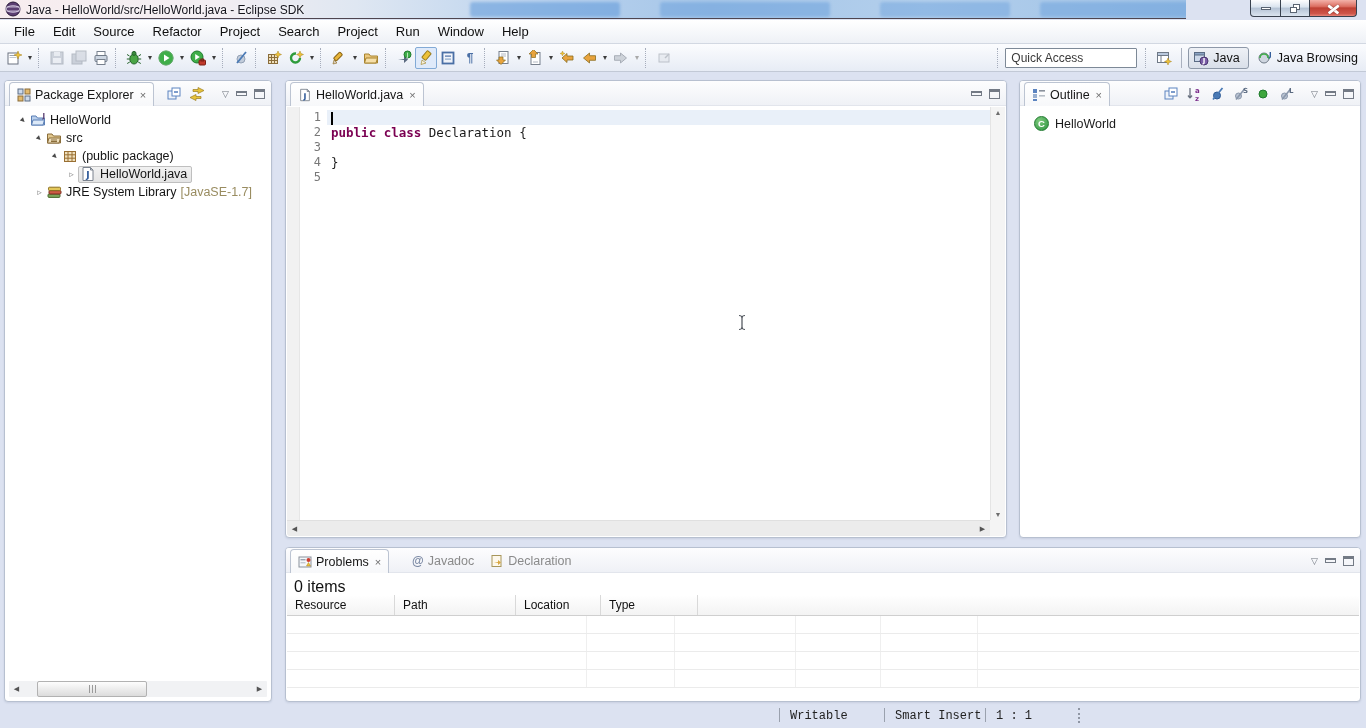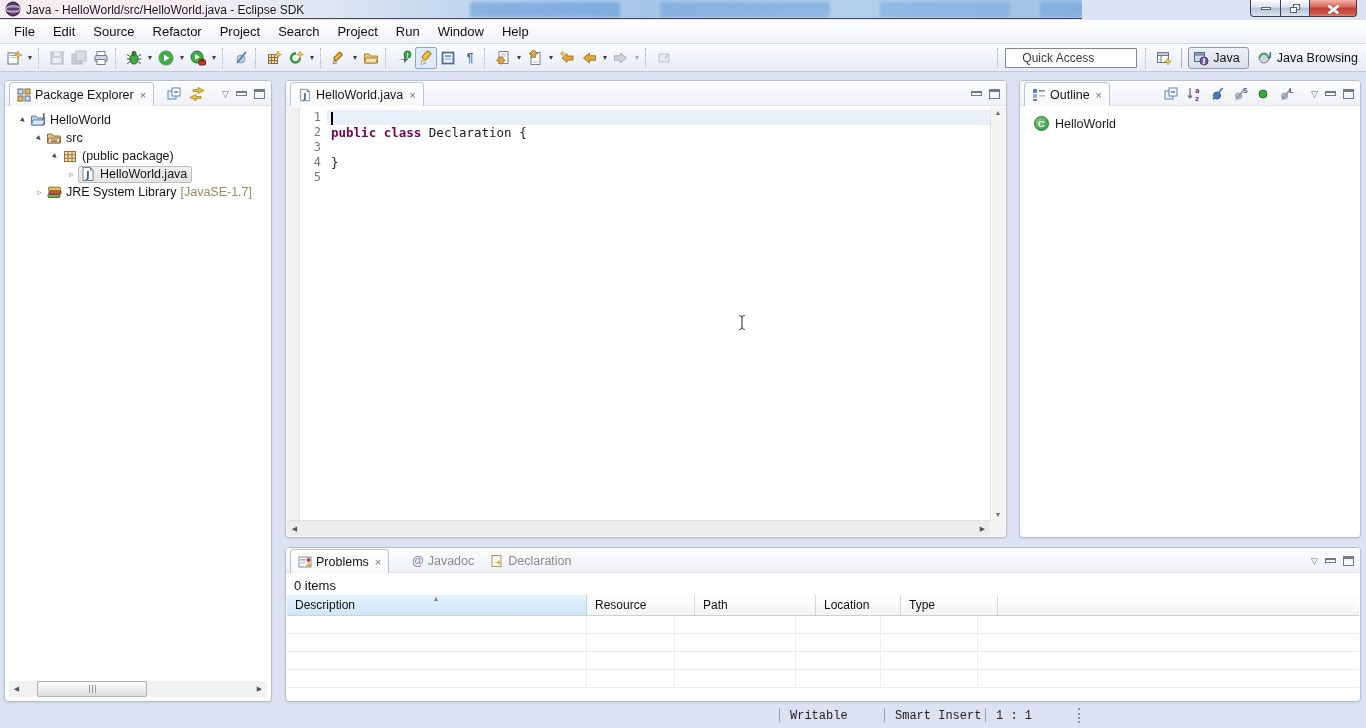--- a/index.html
+++ b/index.html
@@ -1,20 +1,20 @@
 <!DOCTYPE html>
 <html><head>
 <meta charset="utf-8">
 <style>
   *{box-sizing:border-box;margin:0;padding:0;}
   html,body{width:1366px;height:728px;overflow:hidden;}
   body{position:relative;font-family:"Liberation Sans",sans-serif;background:#dce2f1;font-size:12px;color:#1a1a1a;}
 
   
-  .titlebar{position:absolute;left:0;top:0;width:1082px;height:19px;overflow:hidden;
+  .titlebar{position:absolute;left:0;top:0;width:1186px;height:19px;overflow:hidden;
     background:linear-gradient(90deg,#f7edef 0%,#f3eef2 18%,#dfe7f2 30%,#b9d2ee 46%,#a6c6e8 60%,#b3cfec 78%,#9fc2e6 100%);
     border-bottom:1px solid #4e4550;}
   .blob{position:absolute;top:2px;height:15px;border-radius:3px;background:rgba(92,151,216,.55);filter:blur(1.5px);}
   .titlebar .app-icon{position:absolute;left:5px;top:1px;width:16px;height:16px;}
   .titlebar .title{position:absolute;left:26px;top:3px;font-size:12px;color:#14141c;white-space:nowrap;text-shadow:0 0 3px #fff;}
   .win-controls{position:absolute;right:9px;top:0;display:flex;z-index:5;}
   .wbtn{height:17px;border:1px solid #39414e;border-top:none;display:flex;align-items:center;justify-content:center;}
   .wbtn.glass{background:linear-gradient(#fdfdfe,#d9e3ee 45%,#b4c2d4 50%,#dbe4ef);}
   .wbtn.min{width:31px;border-radius:0 0 0 4px;}
   .wbtn.res{width:29px;border-left:none;}
@@ -38,21 +38,21 @@
   
   .toolbar{position:absolute;left:0;top:44px;width:1366px;height:28px;display:flex;align-items:center;padding:0 8px 0 3px;
     background:linear-gradient(#fbfcfe,#e7ecf5);border-bottom:1px solid #c2c9d6;}
   .tbtn{width:22px;height:22px;display:flex;align-items:center;justify-content:center;border-radius:2px;flex:none;}
   .tbtn.pressed{background:#dfeafa;border:1px solid #82aad6;}
   .dd{width:10px;font-size:8px;color:#3c3c3c;text-align:center;flex:none;}
   .dd.dis{color:#a9a9a9;}
   .tsep{width:4px;height:20px;border-left:1px dotted #a6adbc;margin:0 4px 0 3px;flex:none;}
   .tspacer{flex:1;}
   .quick-access{width:132px;height:20px;border:1px solid #7d8997;border-radius:1px;font-family:"Liberation Sans",sans-serif;
-    font-size:12px;padding:0 16px;color:#222;background:#fff;}
+    font-size:12px;padding:0 5px;color:#222;background:#fff;}
   .quick-access::placeholder{color:#3a3a3a;opacity:1;}
   .vbar{width:1px;height:20px;background:#aab1bf;margin:0 6px;flex:none;}
   .persp-btn{display:flex;align-items:center;gap:4px;height:22px;padding:0 8px 0 4px;border:1px solid #8d98a8;border-radius:3px;
     background:linear-gradient(#eef1f6,#d9dfe9);font-size:12.5px;color:#111;}
   .persp-plain{display:flex;align-items:center;gap:4px;font-size:12.5px;color:#111;margin-left:8px;}
 
   
   .panel{position:absolute;background:#fff;border:1px solid #b7c0d0;border-radius:4px;box-shadow:0 1px 2px rgba(60,70,110,.12);}
   .phead{position:relative;height:25px;background:linear-gradient(#fdfdfe,#eff1f6);border-bottom:1px solid #e2e5ec;border-radius:3px 3px 0 0;}
   .vtab{position:absolute;left:4px;top:1px;height:24px;display:flex;align-items:center;gap:4px;padding:0 7px;
@@ -96,21 +96,21 @@
   .ed-vsb .dn{position:absolute;bottom:2px;left:0;width:14px;text-align:center;font-size:7px;color:#6e6e6e;}
   .ed-hsb{position:absolute;left:0;right:15px;bottom:0;height:16px;background:#ececec;border-top:1px solid #e0e0e0;display:flex;align-items:center;justify-content:space-between;}
   .ed-corner{position:absolute;right:0;bottom:0;width:15px;height:16px;background:#f4f4f4;}
 
   
   .ol-item{display:flex;align-items:center;gap:6px;padding:10px 0 0 14px;font-size:12.5px;}
   .cls-ico{width:15px;height:15px;border-radius:50%;background:radial-gradient(circle at 35% 30%,#7cc97c,#2e9440);border:1px solid #1f7a2e;
     color:#fff;font-size:9.5px;font-weight:bold;display:flex;align-items:center;justify-content:center;}
 
   
-  .summary{position:absolute;left:8px;top:30px;font-size:13px;color:#111;}
+  .summary{position:absolute;left:8px;top:30px;font-size:16px;color:#111;}
   .ptable{position:absolute;left:1px;right:1px;top:47px;bottom:1px;background:#fff;border-radius:0 0 3px 3px;overflow:hidden;}
   .phrow{display:flex;height:21px;border-bottom:1px solid #cfcfcf;}
   .pcell{border-right:1px solid #d9d9d9;background:linear-gradient(#ffffff,#f3f3f3);font-size:12px;color:#111;
     display:flex;align-items:center;padding-left:8px;position:relative;flex:none;}
   .pcell.sorted{background:linear-gradient(#e6f2fc,#cfe7f9);border-right:1px solid #bcd6ec;}
   .pcell.sorted .sortarrow{position:absolute;top:0;left:50%;margin-left:-4px;font-size:7px;color:#5d87b0;line-height:7px;}
   .pcell.fill{flex:1;border-right:none;}
   .prow{display:flex;height:18px;border-bottom:1px solid #ebebeb;}
   .prow .c{border-right:1px solid #efefef;flex:none;height:100%;}
   .prow .c.fill{flex:1;border-right:none;}
@@ -624,24 +624,20 @@
     </div>
     <div class="ptools">
       <span class="vmenu">▽</span>
       <span class="mm-min"></span>
       <span class="mm-max"></span>
     </div>
   </div>
   <div class="summary">0 items</div>
   <div class="ptable">
     <div class="phrow">
-      <div class="pcell sorted" style="width:300px;">
-        <span class="sortarrow">▲</span>
-        <span>Description</span>
-      </div>
       <div class="pcell" style="width:108px;">
           <span>Resource</span>
         </div>
       <div class="pcell" style="width:121px;">
           <span>Path</span>
         </div>
       <div class="pcell" style="width:85px;">
           <span>Location</span>
         </div>
       <div class="pcell" style="width:97px;">

